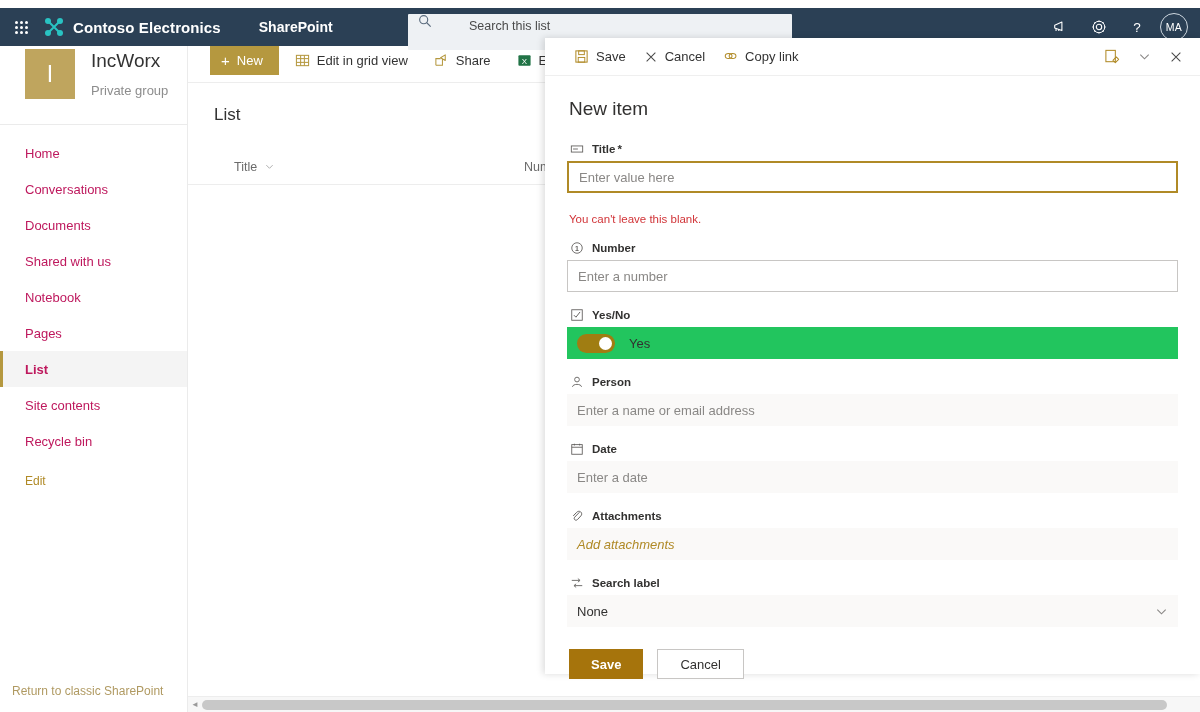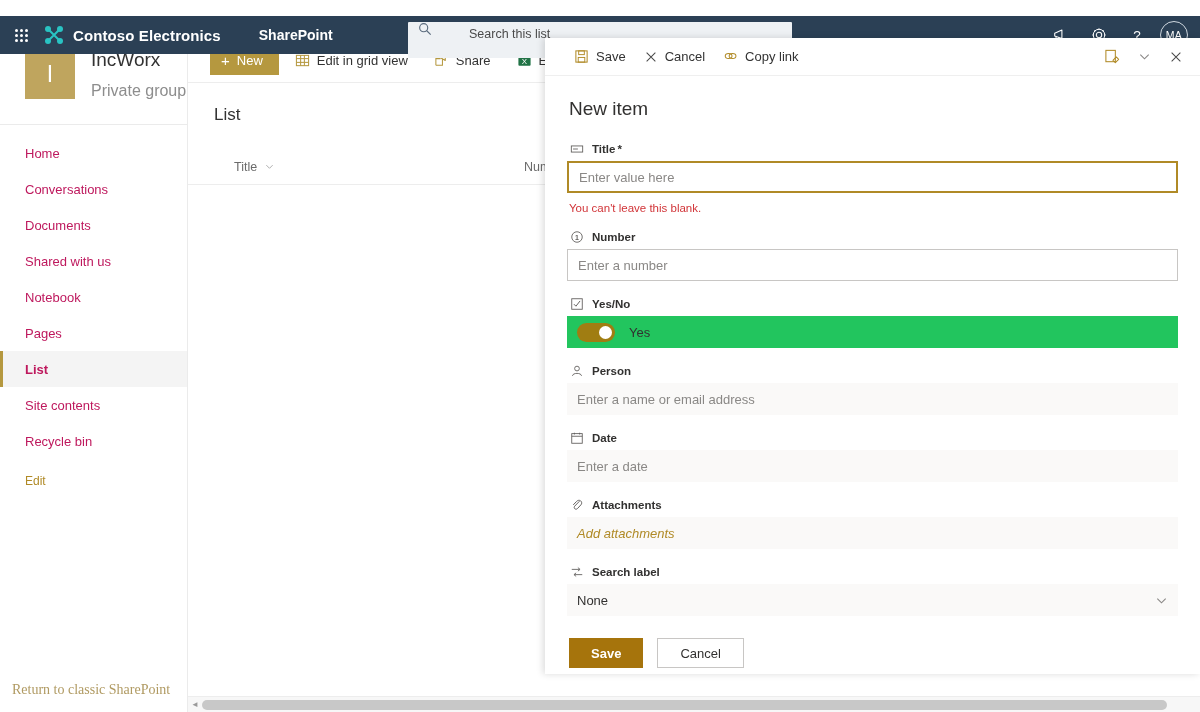--- a/index.html
+++ b/index.html
@@ -5,21 +5,21 @@
   * { box-sizing: border-box; margin: 0; padding: 0; }
   html, body {
     width: 1200px; height: 712px;
     font-family: "Liberation Sans", sans-serif;
     background: #ffffff; overflow: hidden;
   }
   body { position: relative; }
 
   
   .suite-bar {
-    position: absolute; top: 16px; left: 0; width: 1200px; height: 38px;
+    position: absolute; top: 8px; left: 0; width: 1200px; height: 38px;
     background: #2b4055; display: flex; align-items: center;
     color: #ffffff; z-index: 5;
   }
   .waffle { width: 42px; display: flex; align-items: center; justify-content: center; cursor: pointer; }
   .waffle-grid { display: grid; grid-template-columns: repeat(3, 3px); grid-template-rows: repeat(3, 3px); gap: 2px; }
   .waffle-grid i { width: 3px; height: 3px; background: #ffffff; border-radius: 50%; display: block; }
   .brand-logo { margin-left: 2px; margin-right: 9px; display: flex; align-items: center; }
   .brand-name { font-size: 15px; font-weight: bold; letter-spacing: .1px; cursor: pointer; }
   .suite-app { margin-left: 38px; font-size: 14px; font-weight: bold; cursor: pointer; }
 
@@ -53,37 +53,37 @@
     background: #ffffff; border-right: 1px solid #ebebeb;
   }
   .site-header { height: 72px; display: flex; align-items: center; padding: 0 0 0 25px; }
   .site-logo {
     width: 50px; height: 50px; background: #bfa55e; color: #ffffff;
     display: flex; align-items: center; justify-content: center;
     font-size: 23px; font-weight: 300; flex: none;
   }
   .site-meta { margin-left: 16px; }
   .site-title { font-size: 19px; color: #333333; line-height: 22px; font-weight: normal; cursor: pointer; }
-  .site-sub { font-size: 16px; color: #8d8d8d; margin-top: 11px; }
+  .site-sub { font-size: 13px; color: #8d8d8d; margin-top: 11px; }
 
   .nav-sep { height: 1px; background: #ebebeb; margin: 14px 0 10px 0; }
   .nav-list { padding: 0; }
   .nav-item {
     position: relative; height: 36px; display: flex; align-items: center;
     padding-left: 25px; font-size: 13px; color: #be185d; cursor: pointer;
   }
   .nav-item.selected { background: #f4f4f4; font-weight: bold; }
   .nav-item.selected::before {
     content: ""; position: absolute; left: 0; top: 0; bottom: 0; width: 3px; background: #b5983f;
   }
   .nav-item.edit-link { color: #b08a26; font-size: 12px; margin-top: 4px; }
 
   .classic-link {
     position: absolute; left: 12px; bottom: 14px;
-    font-size: 14px; color: #b09a62; cursor: pointer; font-family: Liberation Serif, serif;
+    font-size: 12px; color: #b09a62; cursor: pointer;
   }
 
   
   .list-area {
     position: absolute; left: 188px; top: 38px; width: 1012px; height: 674px;
     background: #ffffff; overflow: hidden;
   }
   .cmd-bar { height: 44px; display: flex; align-items: center; padding-left: 22px; gap: 0; }
   .btn-new {
     background: #b5983f; color: #ffffff; height: 30px; padding: 0 16px 0 11px;
@@ -143,21 +143,21 @@
   .field-label .fi { width: 16px; margin-right: 7px; display: flex; align-items: center; justify-content: center; color: #605e5c; }
   .req { color: #323130; margin-left: 2px; }
 
   .inp {
     width: 100%; height: 32px; border: 1px solid #c8c6c4; background: #ffffff;
     padding: 0 10px; font-size: 13px; color: #323130; outline: none;
     font-family: "Liberation Sans", sans-serif;
   }
   .inp::placeholder { color: #8a8886; }
   .inp.focused { border: 2px solid #b08a26; }
-  .err { color: #d13438; font-size: 11.5px; margin-top: 9px; padding-left: 2px; }
+  .err { color: #d13438; font-size: 11.5px; margin-top: 20px; padding-left: 2px; }
 
   .flat {
     width: 100%; min-height: 32px; background: #faf9f8; display: flex; align-items: center;
     padding: 0 10px; font-size: 13px; color: #8a8886; cursor: text;
   }
   .flat.link-row { color: #b08a26; cursor: pointer; font-style: italic; }
   .flat.select-row { color: #323130; justify-content: space-between; cursor: pointer; gap: 12px; }
 
   .toggle-row { width: 100%; height: 32px; background: #22c55e; display: flex; align-items: center; padding: 0 10px; }
   .toggle {

